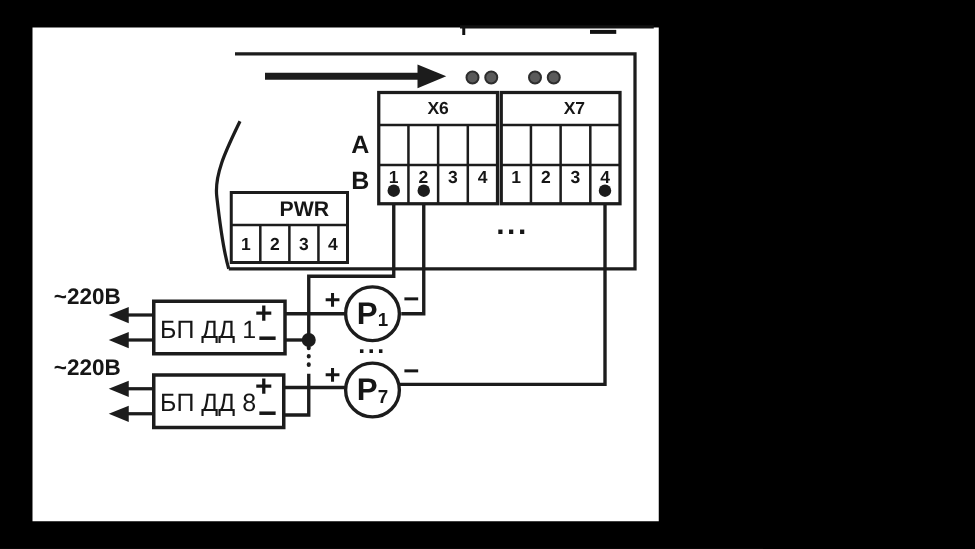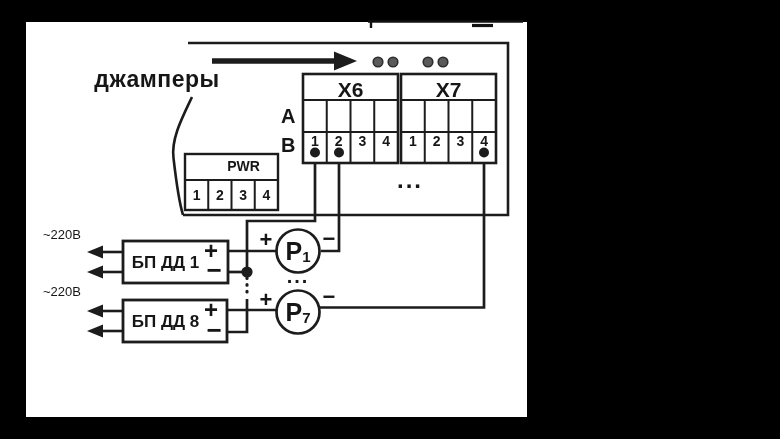--- a/index.html
+++ b/index.html
@@ -4,27 +4,27 @@
 <style>
   html,body{margin:0;padding:0;background:#000;}
   .stage{position:relative;width:780px;height:439px;background:#000;overflow:hidden;
          font-family:"Liberation Sans",sans-serif;}
   .panel{position:absolute;left:26px;top:22px;width:501px;height:395px;background:#fff;}
   svg.art{position:absolute;left:0;top:0;width:780px;height:439px;}
   .lbl{position:absolute;color:#161616;line-height:1;white-space:nowrap;}
   .ctr{text-align:center;}
   .b{font-weight:bold;}
   .note{font-size:23px;font-weight:bold;letter-spacing:0.5px;}
-  .hdr{font-size:21px;font-weight:bold;}
+  .hdr{font-size:14px;font-weight:bold;}
   .pin{font-size:14px;font-weight:bold;}
   .rowlab{font-size:20px;font-weight:bold;}
   .sign{font-size:22px;font-weight:bold;}
   .boxsign{font-size:26px;font-weight:bold;}
-  .volt{font-size:13px;font-weight:normal;}
-  .bp{font-size:17px;font-weight:bold;}
+  .volt{font-size:18px;font-weight:bold;}
+  .bp{font-size:20px;font-weight:normal;}
   .dots{font-weight:bold;letter-spacing:2px;}
   .sensor{display:flex;align-items:center;justify-content:center;font-weight:bold;}
   .sensor .big{font-size:25px;}
   .sensor .sub{font-size:15px;transform:translateY(5px);}
   .caption{position:absolute;left:42px;top:369px;font-size:25px;color:#0e0e0e;white-space:nowrap;}
   .caption .u{display:inline-block;border-bottom:2.5px solid #0e0e0e;padding-bottom:2px;}
 </style>
 </head>
 <body>
 
@@ -99,40 +99,39 @@
       <path d="M185 180 H278 M208.25 180 V210 M231.5 180 V210 M254.75 180 V210" stroke-width="2" fill="none"></path>
     </g>
 
     <rect x="123" y="241" width="105" height="42" fill="#fff" stroke="#1c1c1c" stroke-width="2.8"></rect>
     <rect x="123" y="300" width="104" height="42" fill="#fff" stroke="#1c1c1c" stroke-width="2.8"></rect>
 
     <circle cx="298" cy="251" r="21.5" fill="#fff" stroke="#1c1c1c" stroke-width="2.7"></circle>
     <circle cx="298" cy="312" r="21.5" fill="#fff" stroke="#1c1c1c" stroke-width="2.7"></circle>
   </svg>
 
-  <div class="lbl note ctr" style="left:87px;top:68px;width:140px;">джамперы</div>
 
   <div class="lbl hdr ctr" style="left:303px;top:79px;width:95px;">X6</div>
-  <div class="lbl hdr ctr" style="left:401px;top:79px;width:95px;">X7</div>
+  <div class="lbl hdr ctr" style="left:412px;top:79px;width:95px;">X7</div>
   <div class="lbl rowlab" style="left:281px;top:106px;">A</div>
   <div class="lbl rowlab" style="left:281px;top:135px;">B</div>
 
   <div class="lbl pin ctr" style="left:303px;top:134px;width:23.75px;">1</div>
   <div class="lbl pin ctr" style="left:326.75px;top:134px;width:23.75px;">2</div>
   <div class="lbl pin ctr" style="left:350.5px;top:134px;width:23.75px;">3</div>
   <div class="lbl pin ctr" style="left:374.25px;top:134px;width:23.75px;">4</div>
 
   <div class="lbl pin ctr" style="left:401px;top:134px;width:23.75px;">1</div>
   <div class="lbl pin ctr" style="left:424.75px;top:134px;width:23.75px;">2</div>
   <div class="lbl pin ctr" style="left:448.5px;top:134px;width:23.75px;">3</div>
   <div class="lbl pin ctr" style="left:472.25px;top:134px;width:23.75px;">4</div>
 
   <div class="lbl dots ctr" style="left:390px;top:168px;width:40px;font-size:24px;">...</div>
 
-  <div class="lbl ctr b" style="left:185px;top:159px;width:117px;font-size:14px;">PWR</div>
+  <div class="lbl ctr b" style="left:185px;top:159px;width:117px;font-size:17px;">PWR</div>
   <div class="lbl pin ctr" style="left:185px;top:188px;width:23.25px;">1</div>
   <div class="lbl pin ctr" style="left:208.25px;top:188px;width:23.25px;">2</div>
   <div class="lbl pin ctr" style="left:231.5px;top:188px;width:23.25px;">3</div>
   <div class="lbl pin ctr" style="left:254.75px;top:188px;width:23.25px;">4</div>
 
   <div class="lbl volt" style="left:43px;top:228px;">~220В</div>
   <div class="lbl volt" style="left:43px;top:285px;">~220В</div>
 
   <div class="lbl bp ctr" style="left:128px;top:254px;width:75px;">БП ДД 1</div>
   <div class="lbl boxsign ctr" style="left:200px;top:239px;width:22px;font-size:24px;">+</div>

